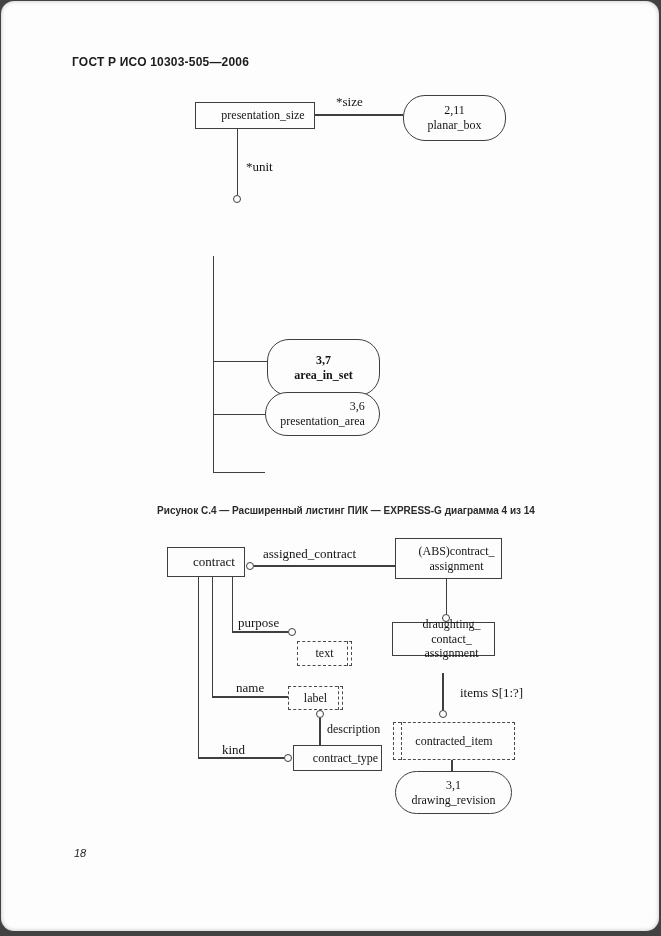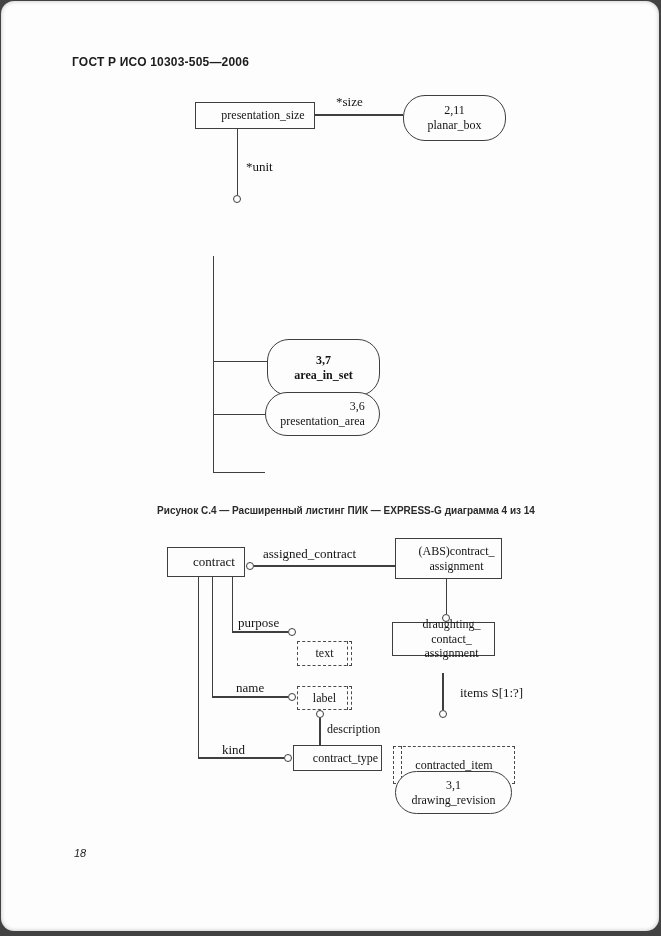--- a/index.html
+++ b/index.html
@@ -118,28 +118,28 @@
   <div class="ebox" style="left:395px;top:538px;width:107px;height:41px;">(ABS)contract_
 assignment</div>
   <div class="ebox" style="left:392px;top:622px;width:103px;height:34px;">draughting_
 contact_
 assignment</div>
 
   <div class="dbox" style="left:297px;top:621px;width:55px;height:25px;margin-top:20px;">
     <span class="inner-right"></span>
     <span>text</span>
   </div>
-  <div class="dbox" style="left:297px;top:686px;width:55px;height:24px;">
+  <div class="dbox" style="left:288px;top:686px;width:55px;height:24px;">
     <span class="inner-right"></span>
     <span>label</span>
   </div>
 
   <div class="ebox" style="left:293px;top:745px;width:89px;height:26px;">contract_type</div>
 
-  <div class="dbox" style="left:393px;top:722px;width:122px;height:38px;margin-top:24px;">
+  <div class="dbox" style="left:393px;top:722px;width:122px;height:38px;">
     <span class="inner-left"></span>
     <span>contracted_item</span>
   </div>
 
   <div class="rref" style="left:395px;top:771px;width:117px;height:43px;">3,1
 drawing_revision</div>
 
 
 </div>
 

